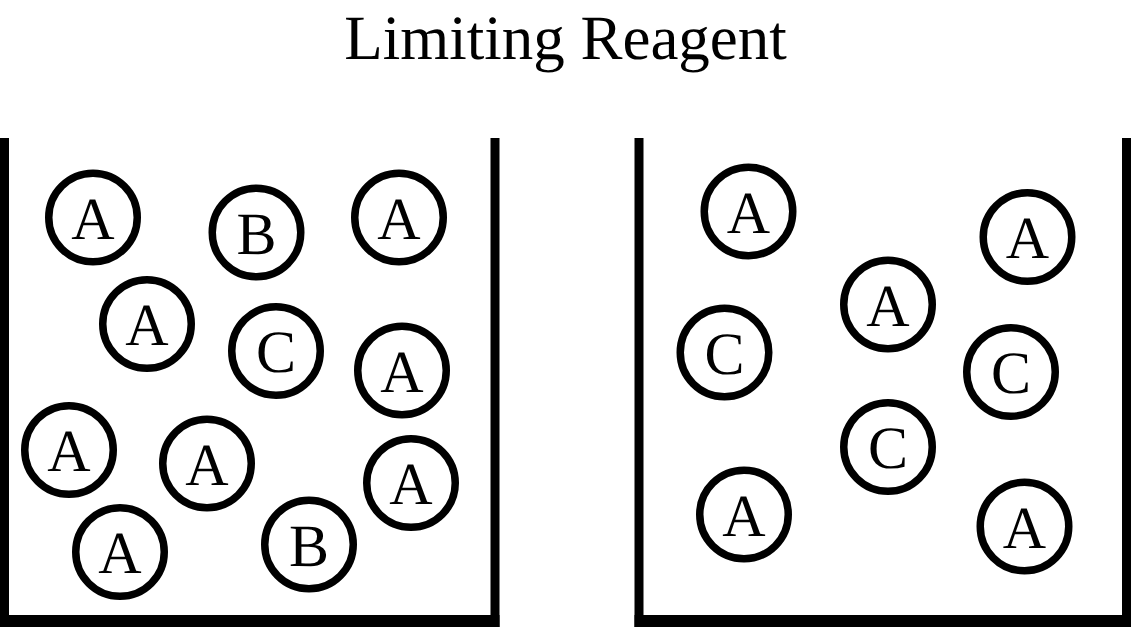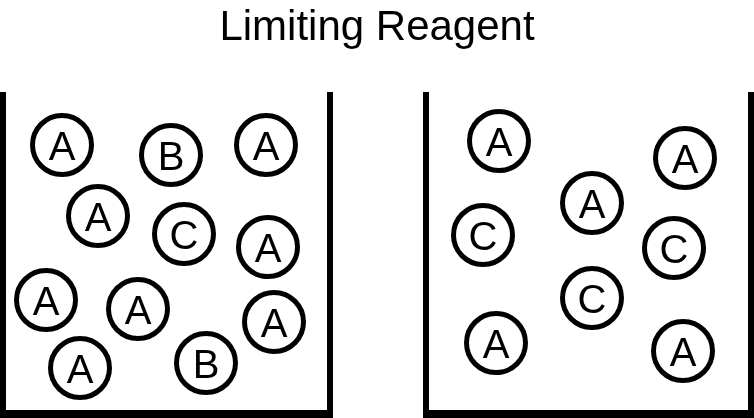--- a/index.html
+++ b/index.html
@@ -6,21 +6,21 @@
     margin: 0;
     padding: 0;
     background: #ffffff;
   }
   .stage {
     position: relative;
     width: 754px;
     height: 418px;
     background: #ffffff;
     overflow: hidden;
-    font-family: Liberation Sans, sans-serif;
+    font-family: Liberation Serif, serif;
   }
   .title {
     position: absolute;
     top: 2px;
     left: 0;
     width: 100%;
     text-align: center;
     font-size: 42px;
     font-weight: 400;
     color: #000000;

